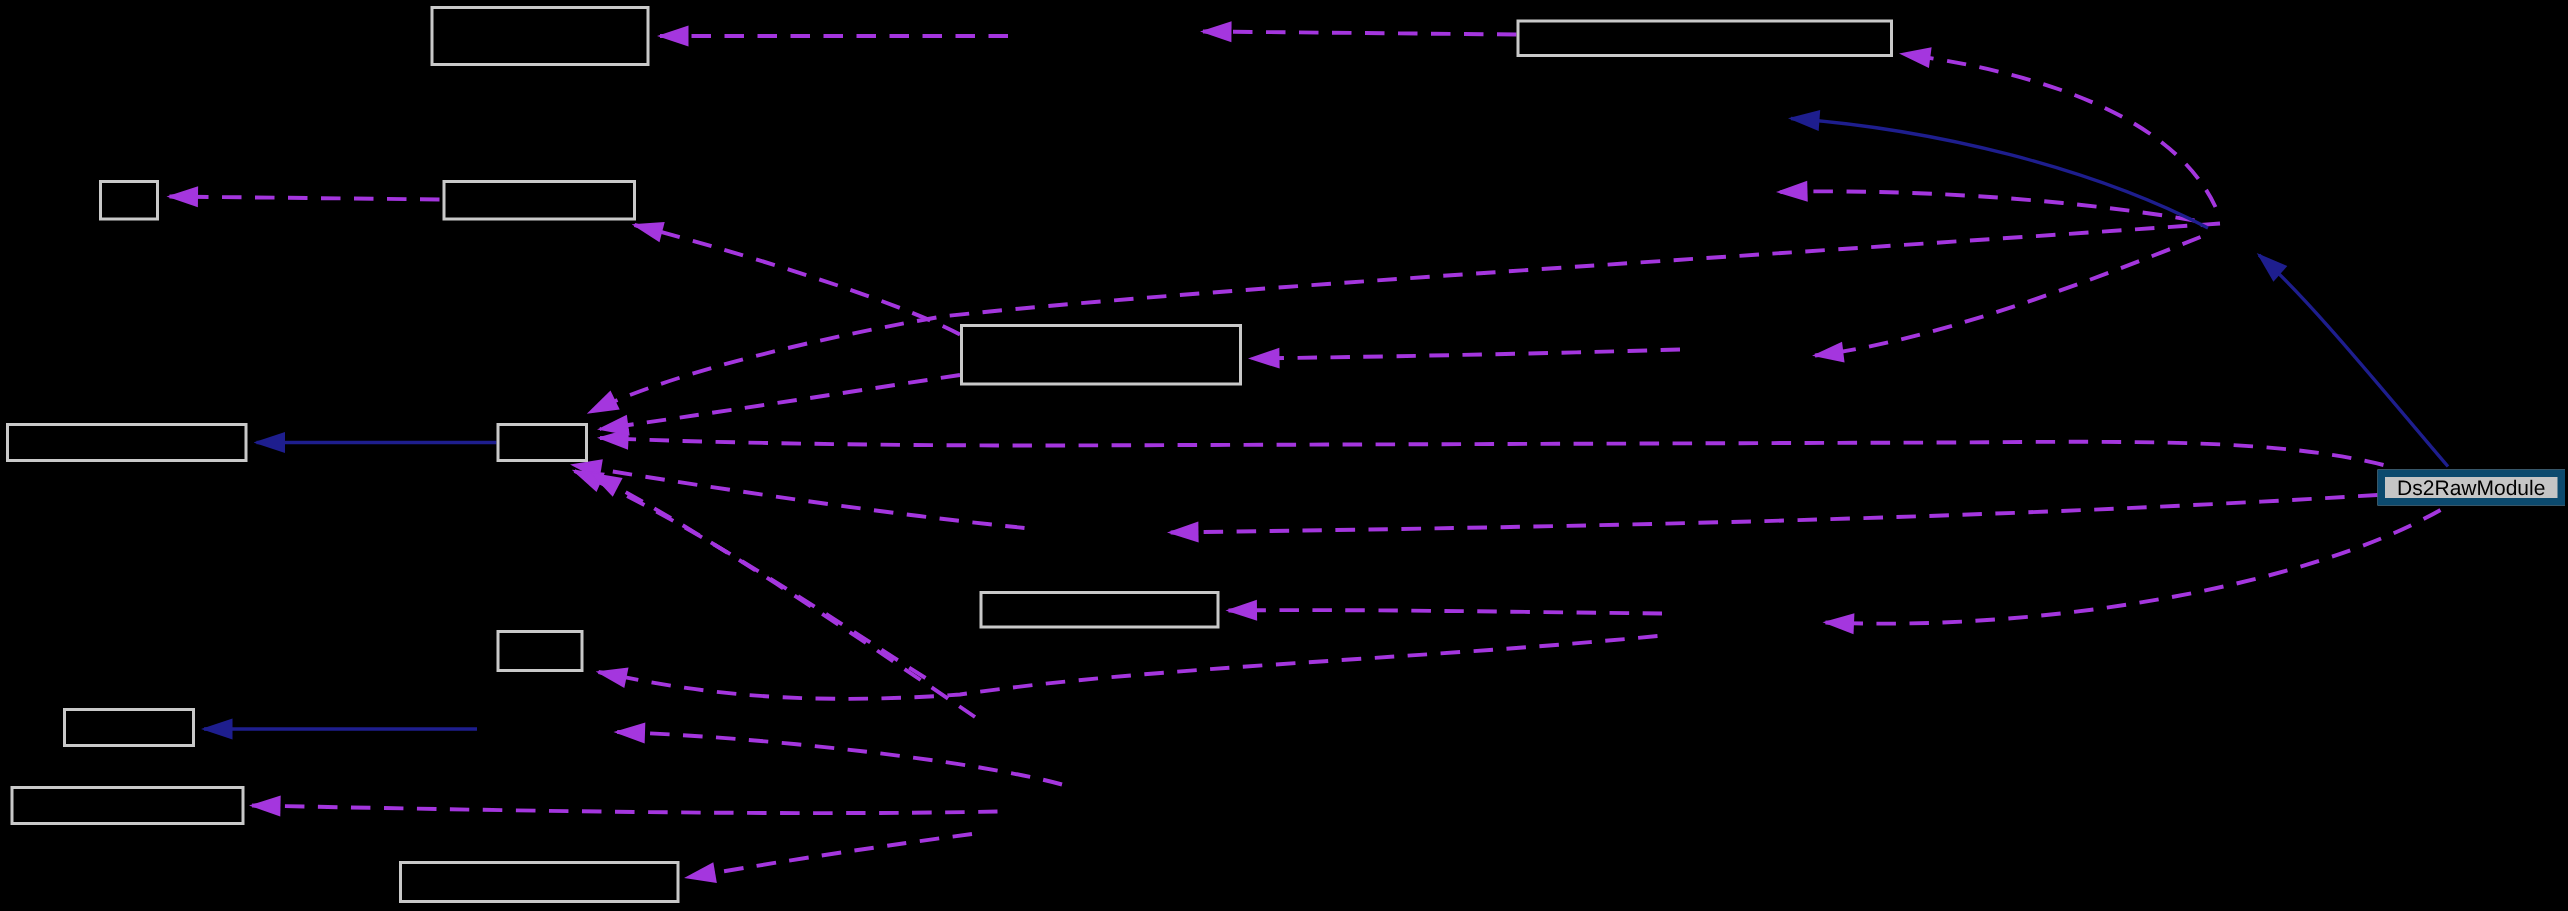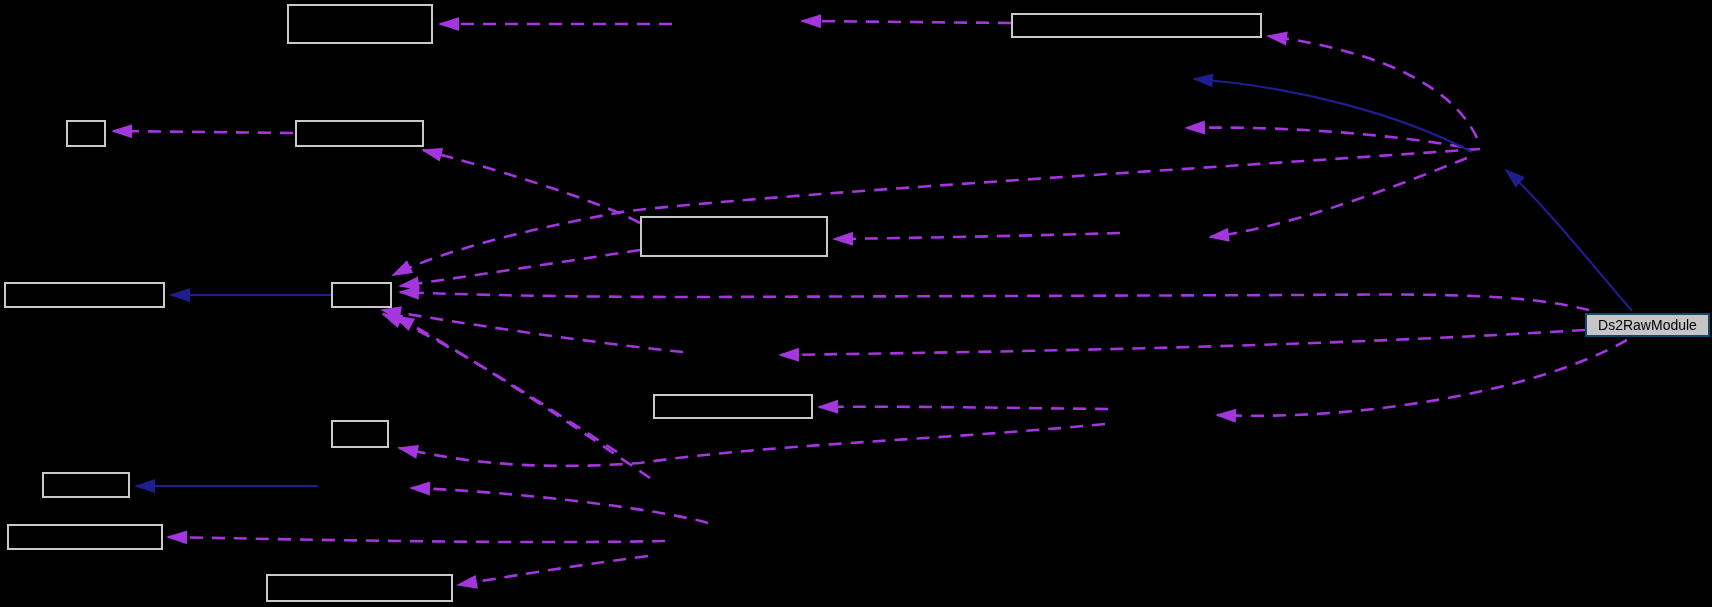--- a/index.html
+++ b/index.html
@@ -1,21 +1,21 @@
 <!DOCTYPE html>
 <html><head>
 <meta charset="utf-8">
 <style>
   html,body{margin:0;padding:0;background:#000;}
   #canvas{position:relative;width:1712px;height:607px;background:#000;overflow:hidden;
           font-family:"Liberation Sans","DejaVu Sans",sans-serif;}
   #edge-layer{position:absolute;left:0;top:0;width:1712px;height:607px;}
   .node{position:absolute;box-sizing:border-box;border:2px solid #c9c9c9;background:transparent;
         display:flex;align-items:center;justify-content:center;font-size:14px;color:#000;}
-  .node.highlight{border:2px solid #0c4a6e;}
+  .node.highlight{border:5px solid #0c4a6e;}
   .edge{fill:none;}
   .edge.dashed{stroke-dasharray:13,9;stroke-width:2.6px;}
   .edge.solid{stroke-width:2.2px;}
 </style>
 </head>
 <body>
 
 <div id="canvas" style="background: rgb(0, 0, 0);">
   <svg id="edge-layer" viewBox="0 0 1712 607" xmlns="http://www.w3.org/2000/svg">
     <defs>

